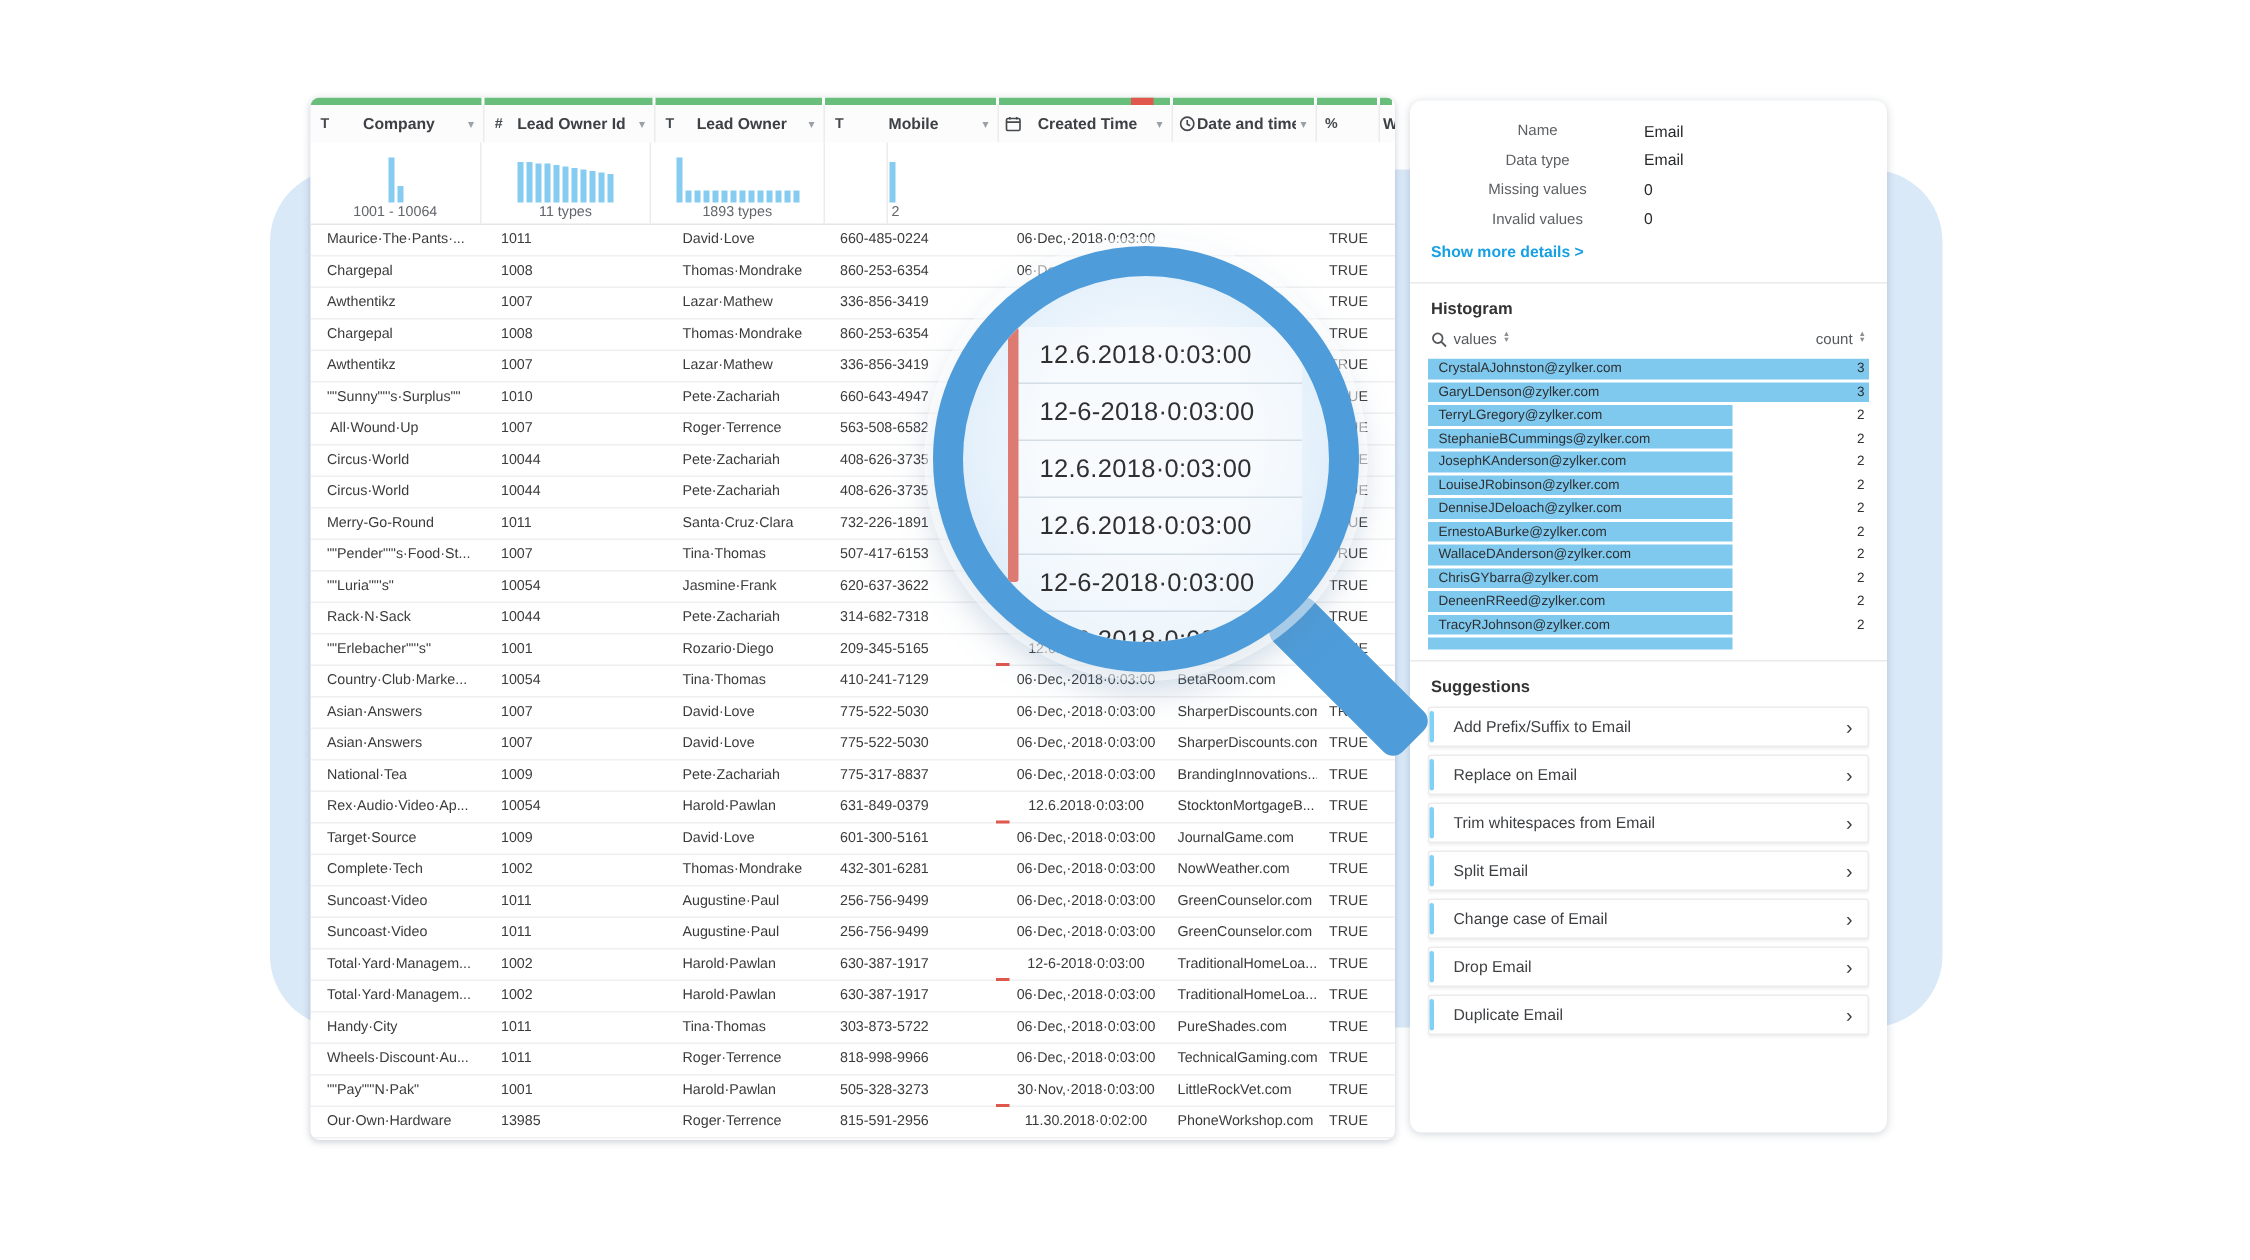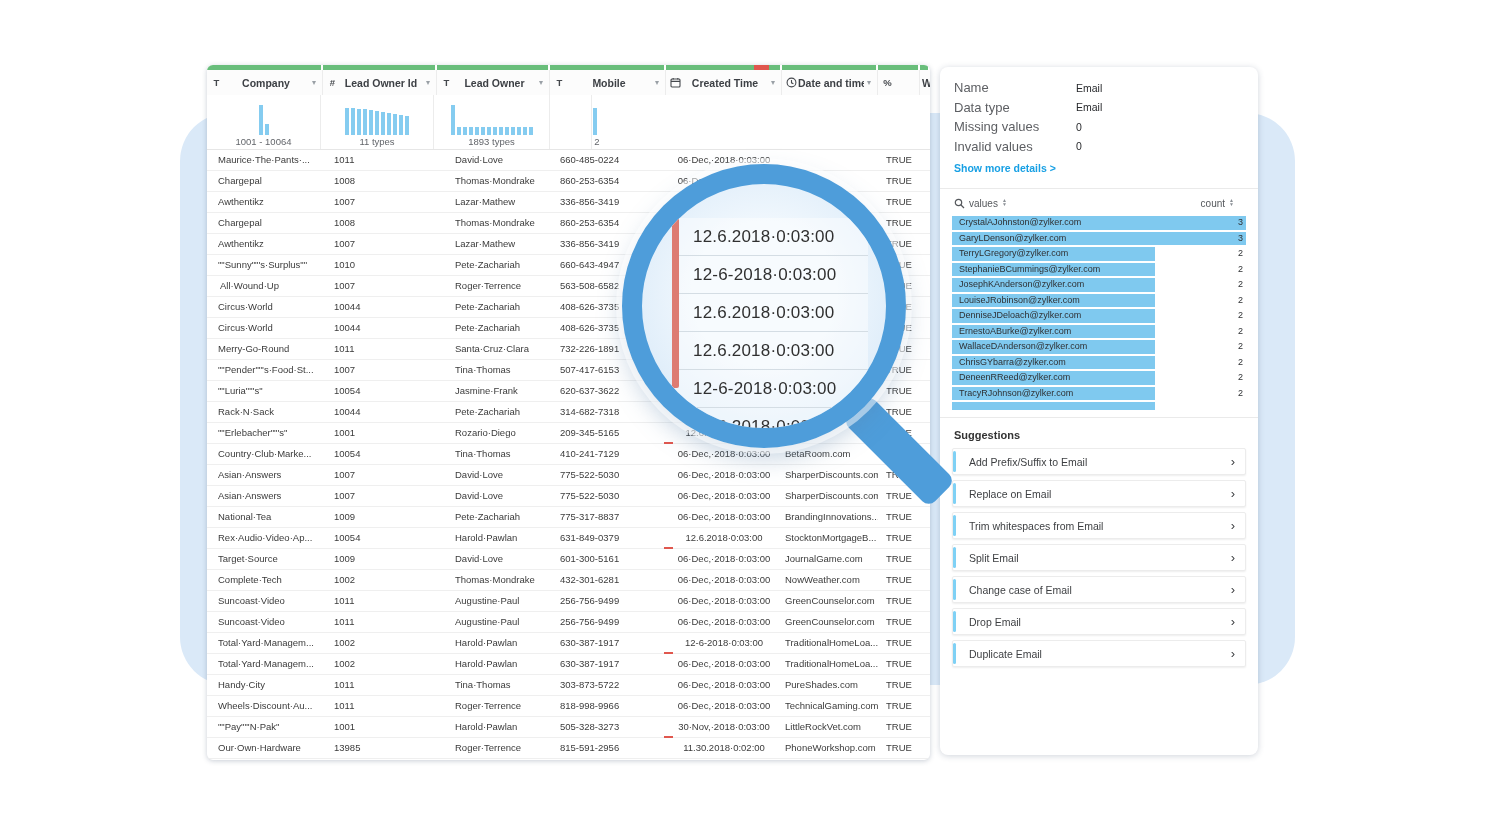--- a/index.html
+++ b/index.html
@@ -46,27 +46,27 @@
   .c-created{text-align:center;}
   .c-website{padding-left:3px;}
   .c-flag{text-align:center;}
   .red-tick{position:absolute;width:9px;height:2px;background:#e0564e;left:457px;}
 
   
   .right-card{position:absolute;left:940px;top:67px;width:318px;height:688px;background:#fff;
     border-radius:8px;box-shadow:0 1px 6px rgba(40,60,90,.22);overflow:hidden;box-sizing:border-box;}
   .details{padding:11px 14px 0 14px;}
   .d-row{display:flex;height:19.5px;align-items:center;}
-  .d-label{width:122px;font-size:13px;color:#5d5f63;flex:none;}
+  .d-label{width:142px;font-size:10px;color:#5d5f63;flex:none;text-align:center;}
   .d-value{font-size:10.5px;color:#27292c;}
   .more-link{margin-top:6px;font-size:10.5px;font-weight:bold;color:#18a0e4;cursor:pointer;}
   .hr{border-top:1px solid #eaeaea;margin:0;}
   .hr1{margin-top:14px;}
   .sec-title{padding:11px 14px 0 14px;font-size:11px;font-weight:bold;color:#333;}
-  .hist-header{display:flex;align-items:flex-start;padding:9px 24px 5px 14px;font-size:10px;color:#55585c;}
+  .hist-header{display:flex;align-items:flex-start;padding:9px 14px 5px 14px;font-size:10px;color:#55585c;}
   .sorter{display:inline-flex;flex-direction:column;margin-left:4px;line-height:4px;}
   .sorter span{font-size:5px;color:#8b9096;}
   .hist-list{margin:2px 12px 0 12px;height:194px;overflow:hidden;position:relative;}
   .pbar-row{position:relative;height:13.5px;margin-bottom:2px;}
   .pbar{position:absolute;left:0;top:0;bottom:0;background:#7fc9ef;}
   .pbar-val{position:absolute;left:7px;top:0;line-height:13.5px;font-size:9px;color:#2e3033;z-index:1;white-space:nowrap;}
   .pbar-count{position:absolute;right:3px;top:0;line-height:13.5px;font-size:9px;color:#2e3033;z-index:1;}
   .hr2{margin-top:7px;}
   .sugg-list{padding:7px 12px 0 12px;display:flex;flex-direction:column;gap:5px;}
   .sugg-item{position:relative;height:27px;border:1px solid #ececec;border-radius:2px;
@@ -495,20 +495,21 @@
         <span class="d-label">Missing values</span>
         <span class="d-value">0</span>
       </div>
       <div class="d-row">
         <span class="d-label">Invalid values</span>
         <span class="d-value">0</span>
       </div>
       <div class="more-link" style="color: rgb(24, 160, 228);">Show more details &gt;</div>
     </div>
   <div class="hr hr1"></div>
+  <div class="sec-title">Histogram</div>
   <div class="hist-header">
     <span style="display:inline-flex;margin-right:4px;">
       <svg width="11" height="11" viewBox="0 0 11 11">
           <circle cx="4.5" cy="4.5" r="3.2" fill="none" stroke="#55585c" stroke-width="1.2"></circle>
           <line x1="7" y1="7" x2="10" y2="10" stroke="#55585c" stroke-width="1.2"></line>
         </svg>
     </span>
     <span>values</span>
     <span class="sorter">
         <span>▲</span>

